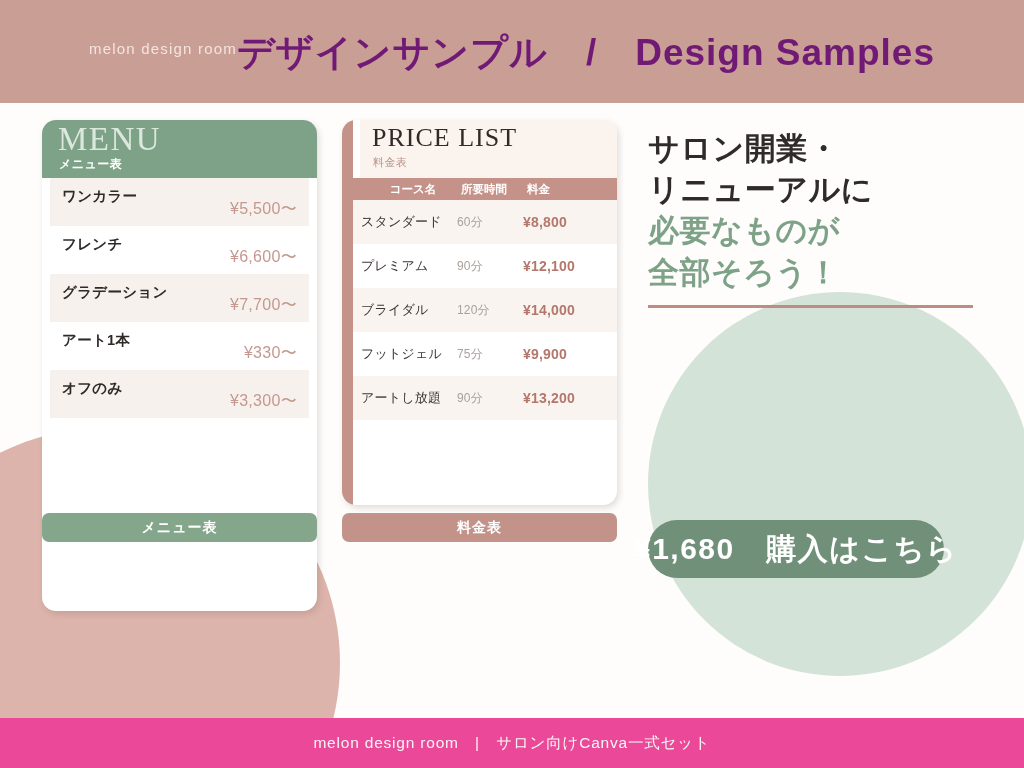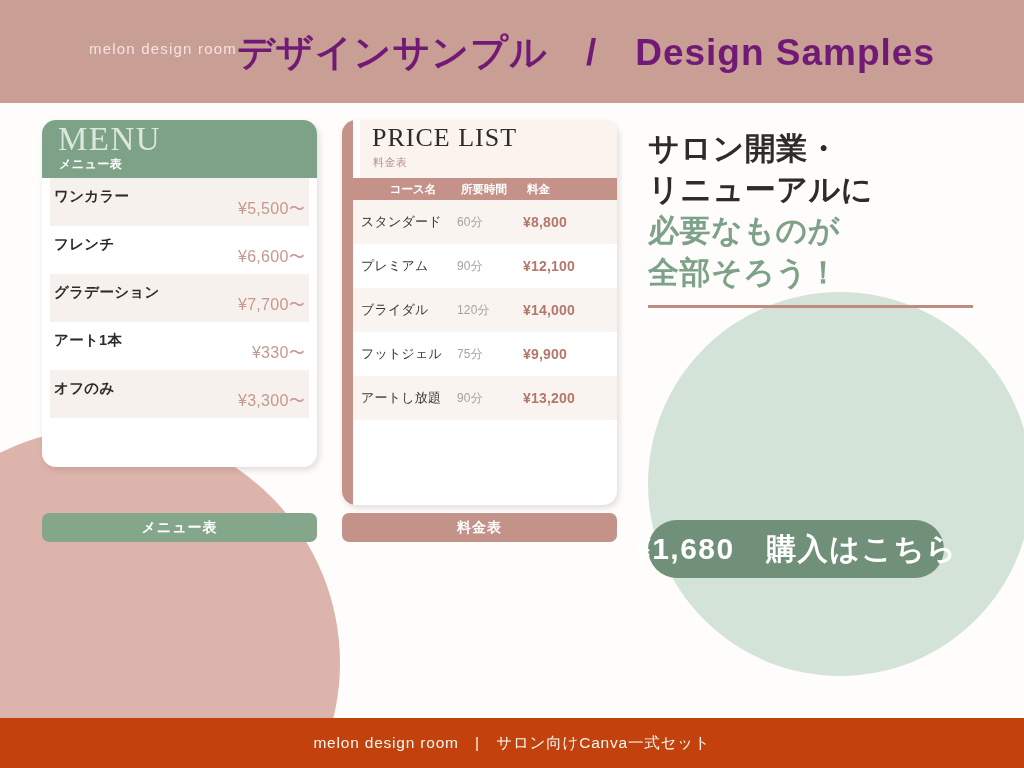--- a/index.html
+++ b/index.html
@@ -43,38 +43,38 @@
   }
 
   
   .card{
     position:absolute;background:#ffffff;border-radius:14px;
     box-shadow:2px 3px 6px rgba(90,70,65,0.18);
     overflow:hidden;
   }
 
   
-  .menu-card{left:42px;top:120px;width:275px;height:347px;}
+  .menu-card{left:42px;top:120px;width:275px;height:491px;}
   .menu-head{
     position:relative;height:58px;background:#7ea287;overflow:hidden;
   }
   .menu-head-en{
     position:absolute;left:16px;top:1px;
     font-family:"Liberation Serif","DejaVu Serif",serif;
     font-size:33px;letter-spacing:1.5px;color:#dbe8de;line-height:1.15;
   }
   .menu-head-jp{
     position:absolute;left:17px;top:36px;
     font-size:12px;font-weight:700;color:#ffffff;letter-spacing:0.5px;
   }
   .menu-rows{padding:0 0 0 0;}
   .menu-row{
     position:relative;height:48px;margin:0 8px;
     display:flex;align-items:center;justify-content:space-between;
-    padding:0 4px;box-sizing:border-box;
+    padding:0 12px;box-sizing:border-box;
   }
   .menu-row.alt{background:#f7f1ed;}
   .menu-row-name{
     font-size:14.5px;font-weight:700;color:#2e2a28;letter-spacing:0.3px;
     position:relative;top:-6px;
   }
   .menu-row-price{
     font-size:16px;color:#c5988f;letter-spacing:0.3px;
     position:relative;top:7px;
   }
@@ -162,21 +162,21 @@
   }
   .cta-label{
     position:absolute;left:50%;top:50%;transform:translate(-50%,-50%);
     font-size:30px;font-weight:700;color:#ffffff;letter-spacing:1.5px;
     white-space:nowrap;
   }
 
   
   .footer{
     position:absolute;left:0;top:718px;width:1024px;height:50px;
-    background:#c2410c;
+    background:#ec4899;
     display:flex;align-items:center;justify-content:center;
   }
   .footer-text{
     font-size:15.5px;color:#f2f7f3;letter-spacing:0.8px;
   }
 </style>
 </head>
 <body>
 
 <div class="slide">

